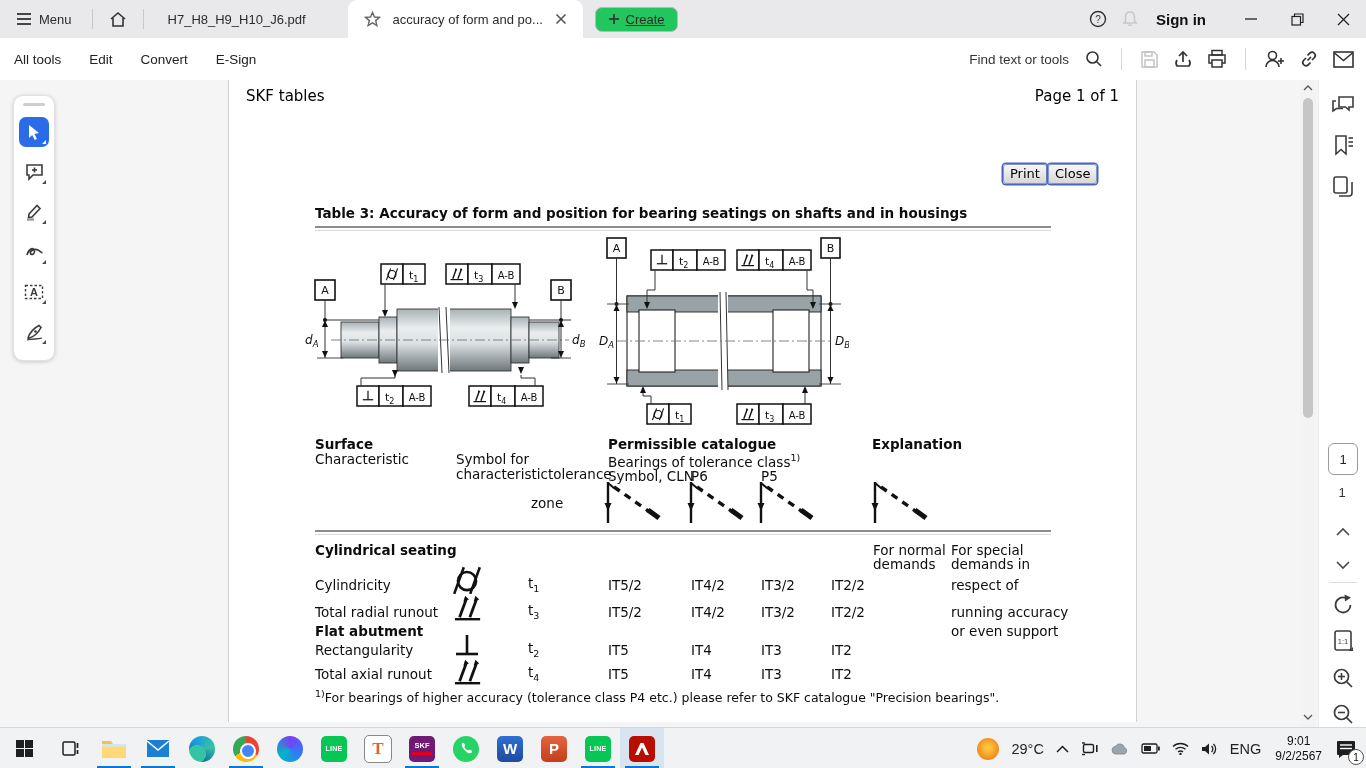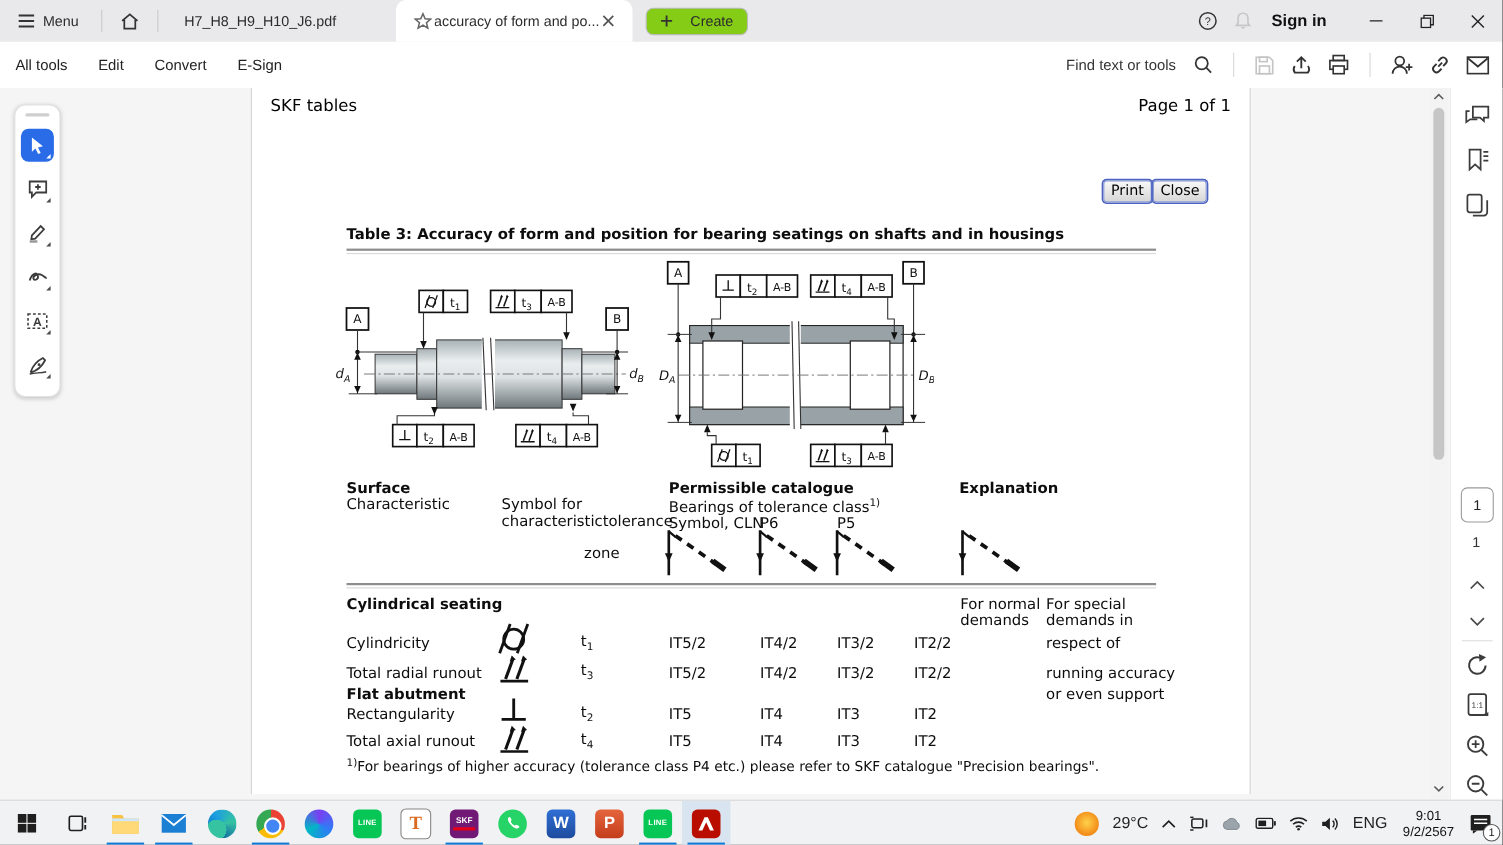--- a/index.html
+++ b/index.html
@@ -5,23 +5,23 @@
   html,body{margin:0;padding:0;background:#000;}
   #screen{position:relative;width:1366px;height:768px;overflow:hidden;background:#f5f5f6;font-family:"Liberation Sans",sans-serif;}
   .abs{position:absolute;}
   svg{display:block;}
   
   #titlebar{position:absolute;left:0;top:0;width:1366px;height:38px;background:#e9e9eb;display:flex;align-items:center;font-size:13px;color:#2c2c2c;}
   .tb-sep{width:1px;height:20px;background:#c9c9c9;margin:0 10px;}
   .menu-btn{display:flex;align-items:center;gap:7px;padding:0 10px;margin-left:6px;cursor:default;}
   .home-btn{padding:0 6px;display:flex;align-items:center;}
   .doc-tab{padding:0 14px;color:#2c2c2c;white-space:nowrap;}
-  .active-tab{height:38px;background:#fff;border-radius:9px 9px 0 0;display:flex;align-items:center;gap:2px;padding:0 16px;margin-left:40px;}
+  .active-tab{height:38px;background:#fff;border-radius:9px 9px 0 0;display:flex;align-items:center;gap:12px;padding:0 16px;margin-left:28px;}
   .active-tab .lbl{white-space:nowrap;max-width:150px;overflow:hidden;}
-  .create-btn{display:flex;align-items:center;gap:16px;border:1px solid #b9b9b9;border-radius:7px;padding:4px 12px;margin-left:12px;background:#84cc16;}
+  .create-btn{display:flex;align-items:center;gap:6px;border:1px solid #b9b9b9;border-radius:7px;padding:4px 12px;margin-left:12px;background:#22c55e;text-decoration:underline;}
   .tb-right{margin-left:auto;display:flex;align-items:center;gap:0;}
   .tb-icobtn{width:32px;height:38px;display:flex;align-items:center;justify-content:center;}
   .signin{font-weight:700;font-size:15px;color:#111;margin:0 22px 0 10px;}
   .winctl{width:46px;height:38px;display:flex;align-items:center;justify-content:center;}
   
   #toolbar{position:absolute;left:0;top:38px;width:1366px;height:42px;background:#fff;border-bottom:1px solid #dcdcdc;display:flex;align-items:center;font-size:13.5px;color:#222;}
   .tool-link{margin-left:28px;white-space:nowrap;}
   .tool-link:first-child{margin-left:14px;}
   .tbr{margin-left:auto;display:flex;align-items:center;gap:14px;padding-right:12px;}
   .tbr .sep{width:1px;height:22px;background:#d8d8d8;margin:0 4px;}

